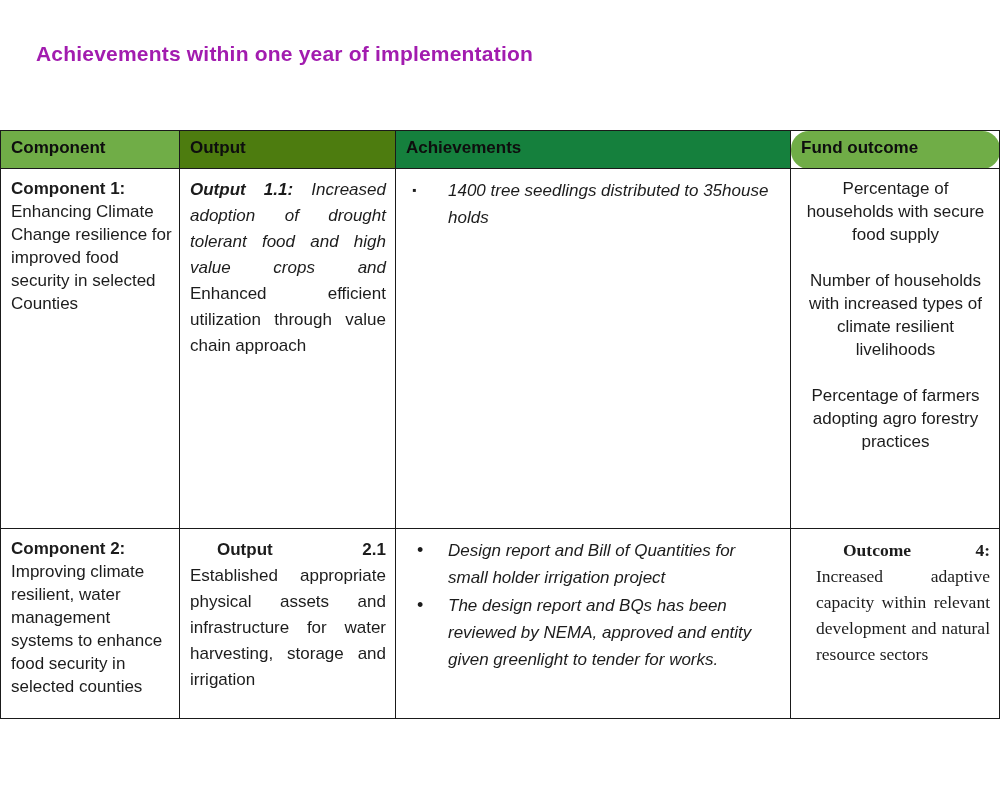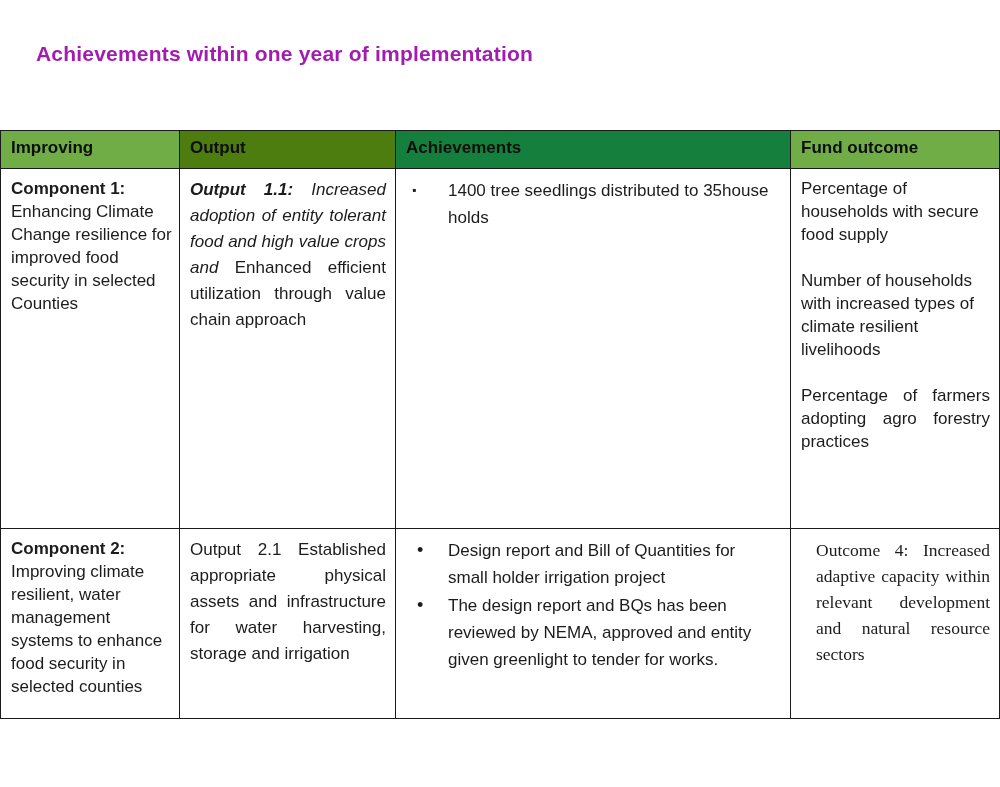--- a/index.html
+++ b/index.html
@@ -50,72 +50,72 @@
     text-align: justify;
   }
   td.achievements-cell {
     padding: 8px 12px 0 14px;
     line-height: 27px;
   }
   td.fund-cell {
     padding: 8px 9px 0 10px;
     line-height: 23px;
   }
-  td.fund-cell p { margin: 0 0 23px 0; }
+  td.fund-cell p { margin: 0 0 23px 0; text-align: center; }
   td.fund-cell-serif {
     font-family: "Liberation Serif", "DejaVu Serif", serif;
     font-size: 17.5px;
     line-height: 26px;
     text-align: justify;
     padding: 8px 9px 0 25px;
   }
   .label-block { display: block; font-weight: bold; }
-  .bold { font-weight: normal; }
+  .bold { font-weight: bold; margin-left: 27px; }
   .bold-italic { font-weight: bold; font-style: italic; }
   .italic { font-style: italic; }
   .justify { text-align: justify; }
 
   .bullet-item { display: flex; margin: 0 0 1px 0; }
   .bullet-item .bullet {
     flex: 0 0 38px;
     font-style: normal;
   }
   .bullet-item.square .bullet { font-size: 12px; line-height: 27px; padding-left: 2px; }
   .bullet-item.round  .bullet { font-size: 18px; line-height: 27px; padding-left: 7px; }
-  .bullet-item .bullet-text { flex: 1 1 auto; }
+  .bullet-item .bullet-text { flex: 1 1 auto; font-style: italic; }
 </style>
 </head>
 <body>
 
 <h1 class="doc-title">Achievements within one year of implementation</h1>
 
 <table class="main-table">
   <colgroup>
     <col style="width:179px">
     <col style="width:216px">
     <col style="width:395px">
     <col style="width:209px">
   </colgroup>
   <thead>
     <tr class="header-row">
-      <th style="background: rgb(112, 173, 71);">Improving</th>
+      <th style="background: rgb(112, 173, 71);">Component</th>
       <th style="background: #4d7c0f;">Output</th>
       <th style="background: #15803d;">Achievements</th>
-      <th style="background: rgb(112, 173, 71);">Fund outcome</th>
+      <th style="background: rgb(112, 173, 71); border-radius: 18px;">Fund outcome</th>
     </tr>
   </thead>
   <tbody>
     <tr class="body-row-1">
       <td class="component-cell">
         <span class="label-block">Component 1:</span>
         <span>Enhancing Climate Change resilience for improved food security in selected Counties</span>
       </td>
       <td class="output-cell">
         <span class="bold-italic">Output 1.1:</span>
-        <span class="italic">Increased adoption of entity tolerant food and high value crops and</span>
+        <span class="italic">Increased adoption of drought tolerant food and high value crops and</span>
         <span>Enhanced efficient utilization through value chain approach</span>
       </td>
       <td class="achievements-cell">
         <div class="bullet-item square">
           <span class="bullet">▪</span>
           <span class="bullet-text">1400 tree seedlings distributed to 35house holds</span>
         </div>
       </td>
       <td class="fund-cell">
         <p>Percentage of households with secure food supply</p>

